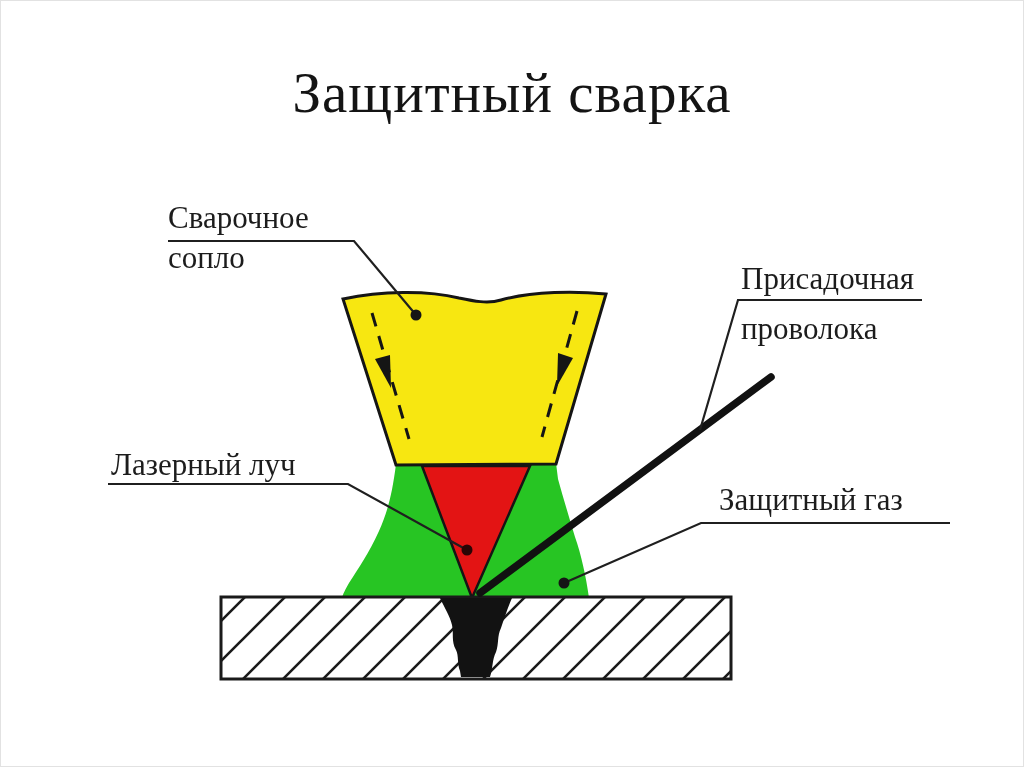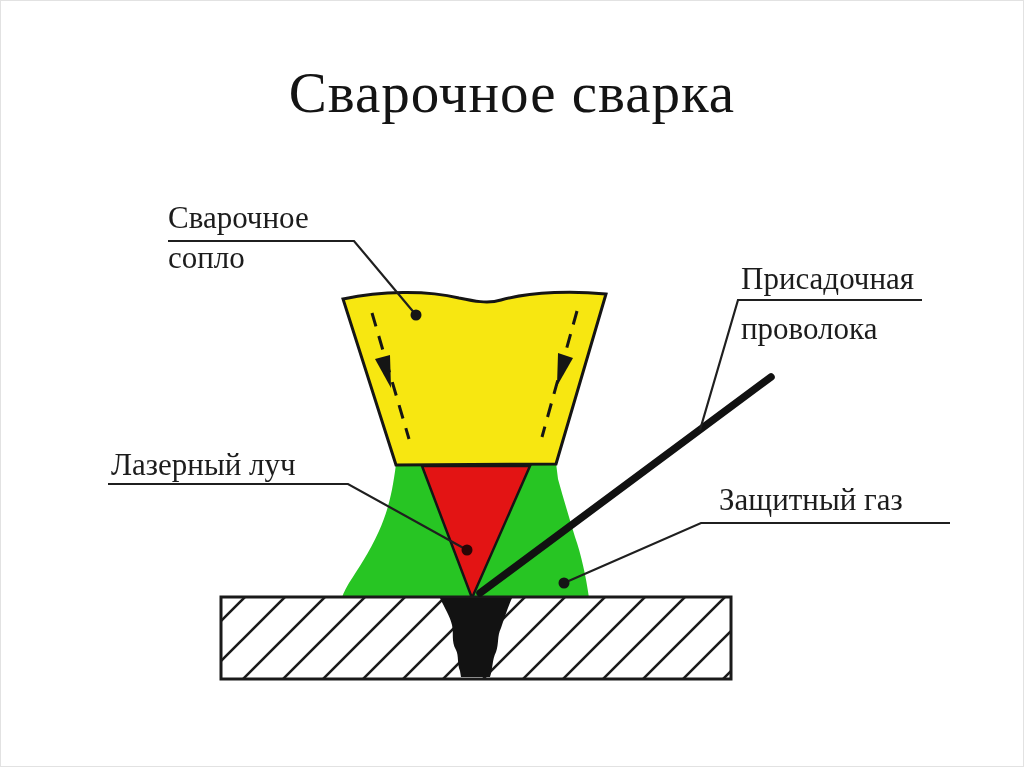--- a/index.html
+++ b/index.html
@@ -8,21 +8,21 @@
   .title{position:absolute;top:62px;left:0;width:100%;margin:0;text-align:center;
          font-size:57px;font-weight:normal;line-height:1.05;color:#141414;
          font-family:"Liberation Serif",serif;letter-spacing:1px;}
   .diagram{position:absolute;left:0;top:0;width:1022px;height:765px;}
   text{font-family:"Liberation Serif",serif;font-size:31px;fill:#1c1c1c;}
 </style>
 </head>
 <body>
 
 <div class="slide">
-  <h1 class="title">Сварочное сварка</h1>
+  <h1 class="title">Защитный сварка</h1>
 
   <svg class="diagram" viewBox="0 0 1022 765">
     <defs>
       <pattern id="hatch" patternUnits="userSpaceOnUse" width="40" height="40">
         <path d="M0,40 L40,0 M-10,10 L10,-10 M30,50 L50,30" stroke="#1a1a1a" stroke-width="2.6" fill="none"></path>
       </pattern>
     </defs>
 
     <path d="M395,463 C391,495 386,512 378,530 C368,552 357,568 348,582
              C344,589 342,593 341,597 L588,597

